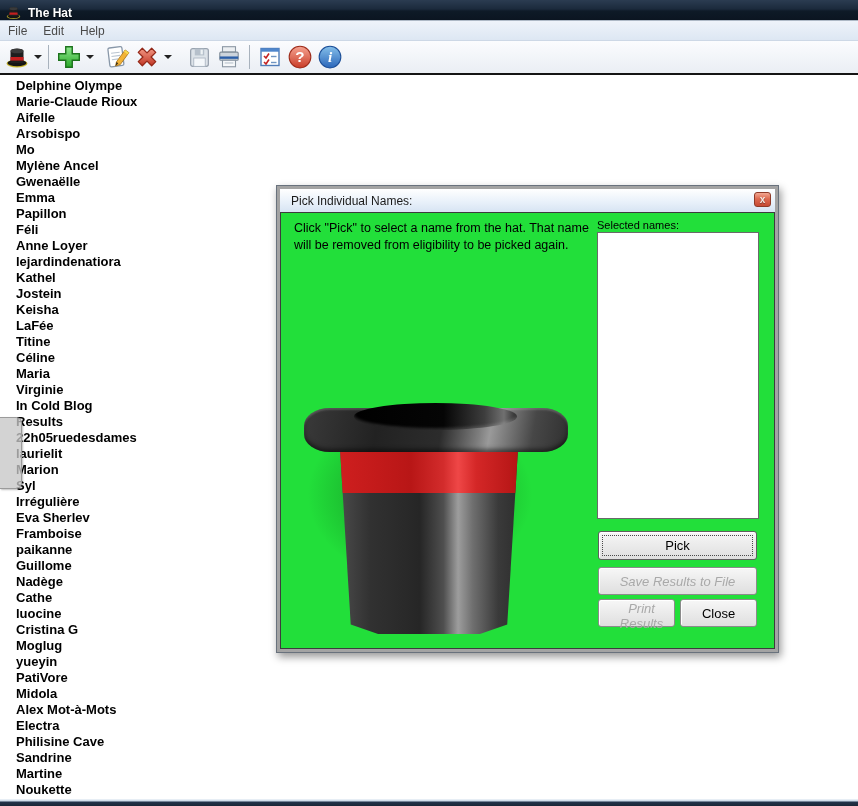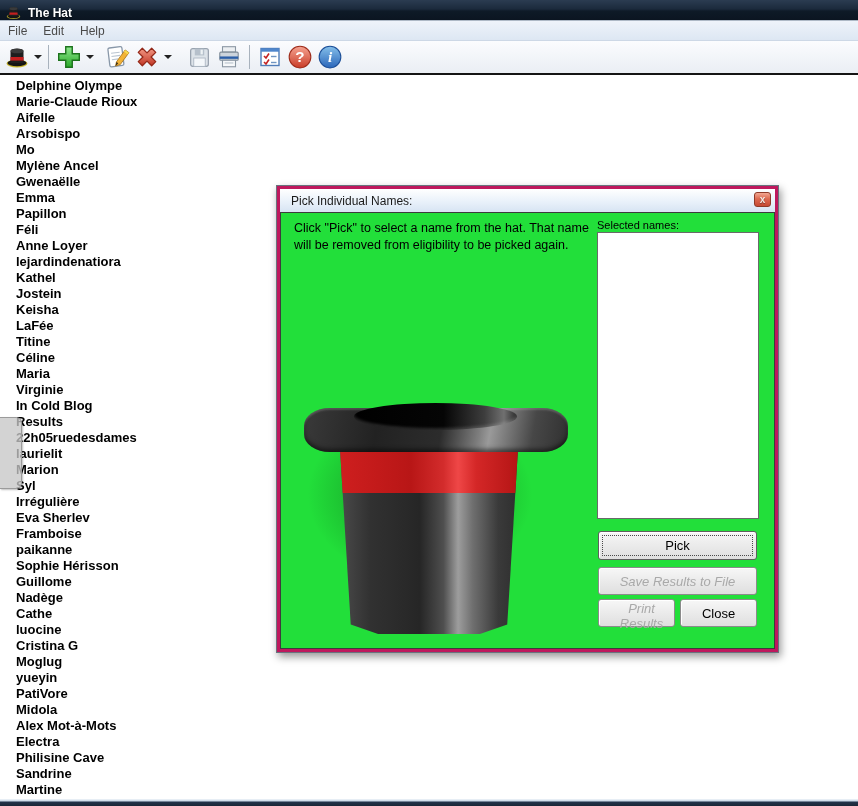--- a/index.html
+++ b/index.html
@@ -80,21 +80,21 @@
   
   .bottom-strip{
     position:absolute;left:0;bottom:0;width:858px;height:7px;z-index:6;
     background:linear-gradient(#f2f6fa 0,#c7d6e6 2px,#23334a 3px,#1a2737 100%);
   }
 
   
   .dialog{
     position:absolute;left:276px;top:185px;width:503px;height:468px;z-index:10;
     border:1px solid #69727d;
-    background:#be185d;
+    background:#a3a3a3;
     box-shadow:2px 4px 8px rgba(0,0,0,.4);
     box-sizing:border-box;
     padding:3px;
   }
   .dlg-titlebar{
     height:23px;display:flex;align-items:center;position:relative;
     background:linear-gradient(#ffffff,#e9f1fa 55%,#d7e4f3);
   }
   .dlg-title{font-size:12px;color:#1a1a1a;margin-left:11px;}
   .dlg-close{
@@ -364,21 +364,20 @@
       <div class="name-row">Syl</div>
 
       <div class="name-row">Irrégulière</div>
 
       <div class="name-row">Eva Sherlev</div>
 
       <div class="name-row">Framboise</div>
 
       <div class="name-row">paikanne</div>
 
-      <div class="name-row">Sophie Hérisson</div>
 
       <div class="name-row">Guillome</div>
 
       <div class="name-row">Nadège</div>
 
       <div class="name-row">Cathe</div>
 
       <div class="name-row">luocine</div>
 
       <div class="name-row">Cristina G</div>

